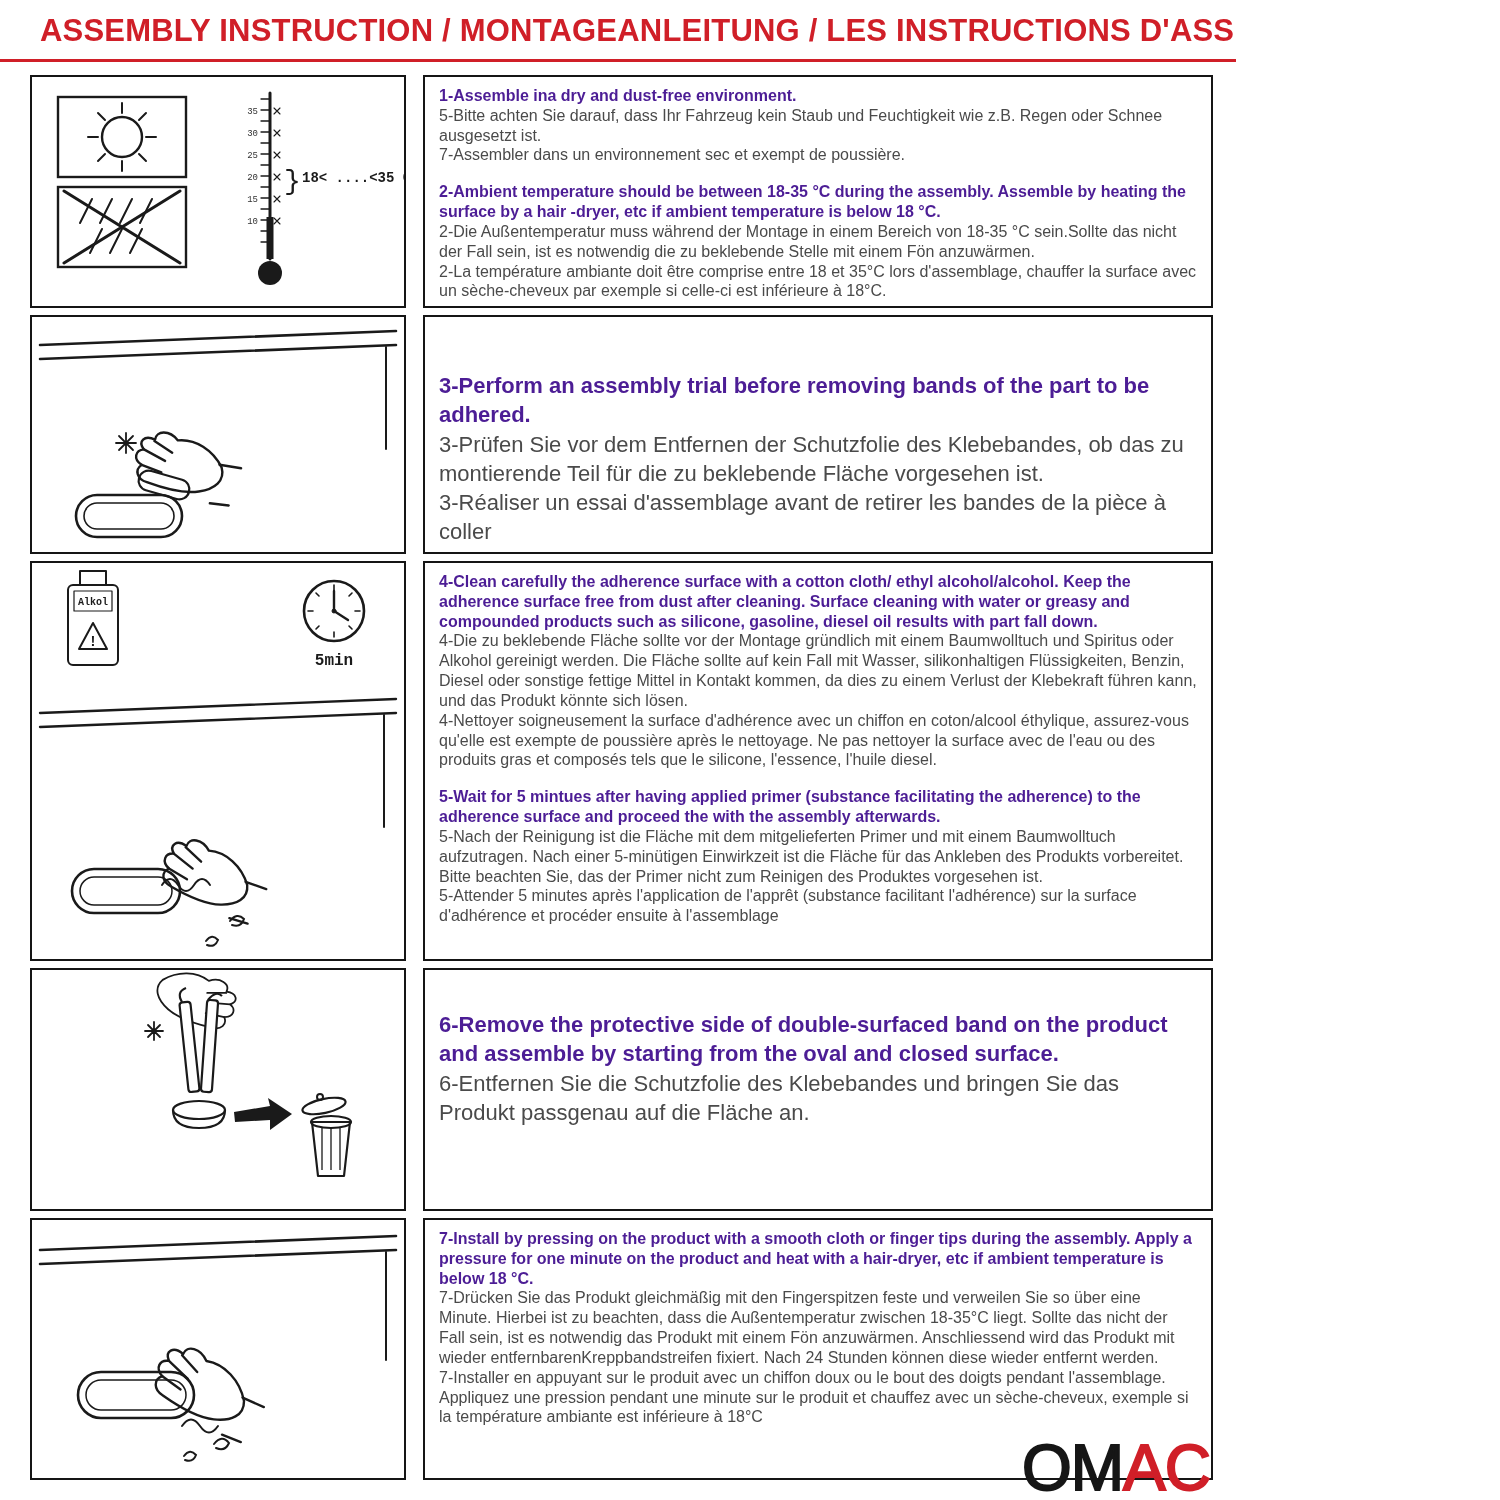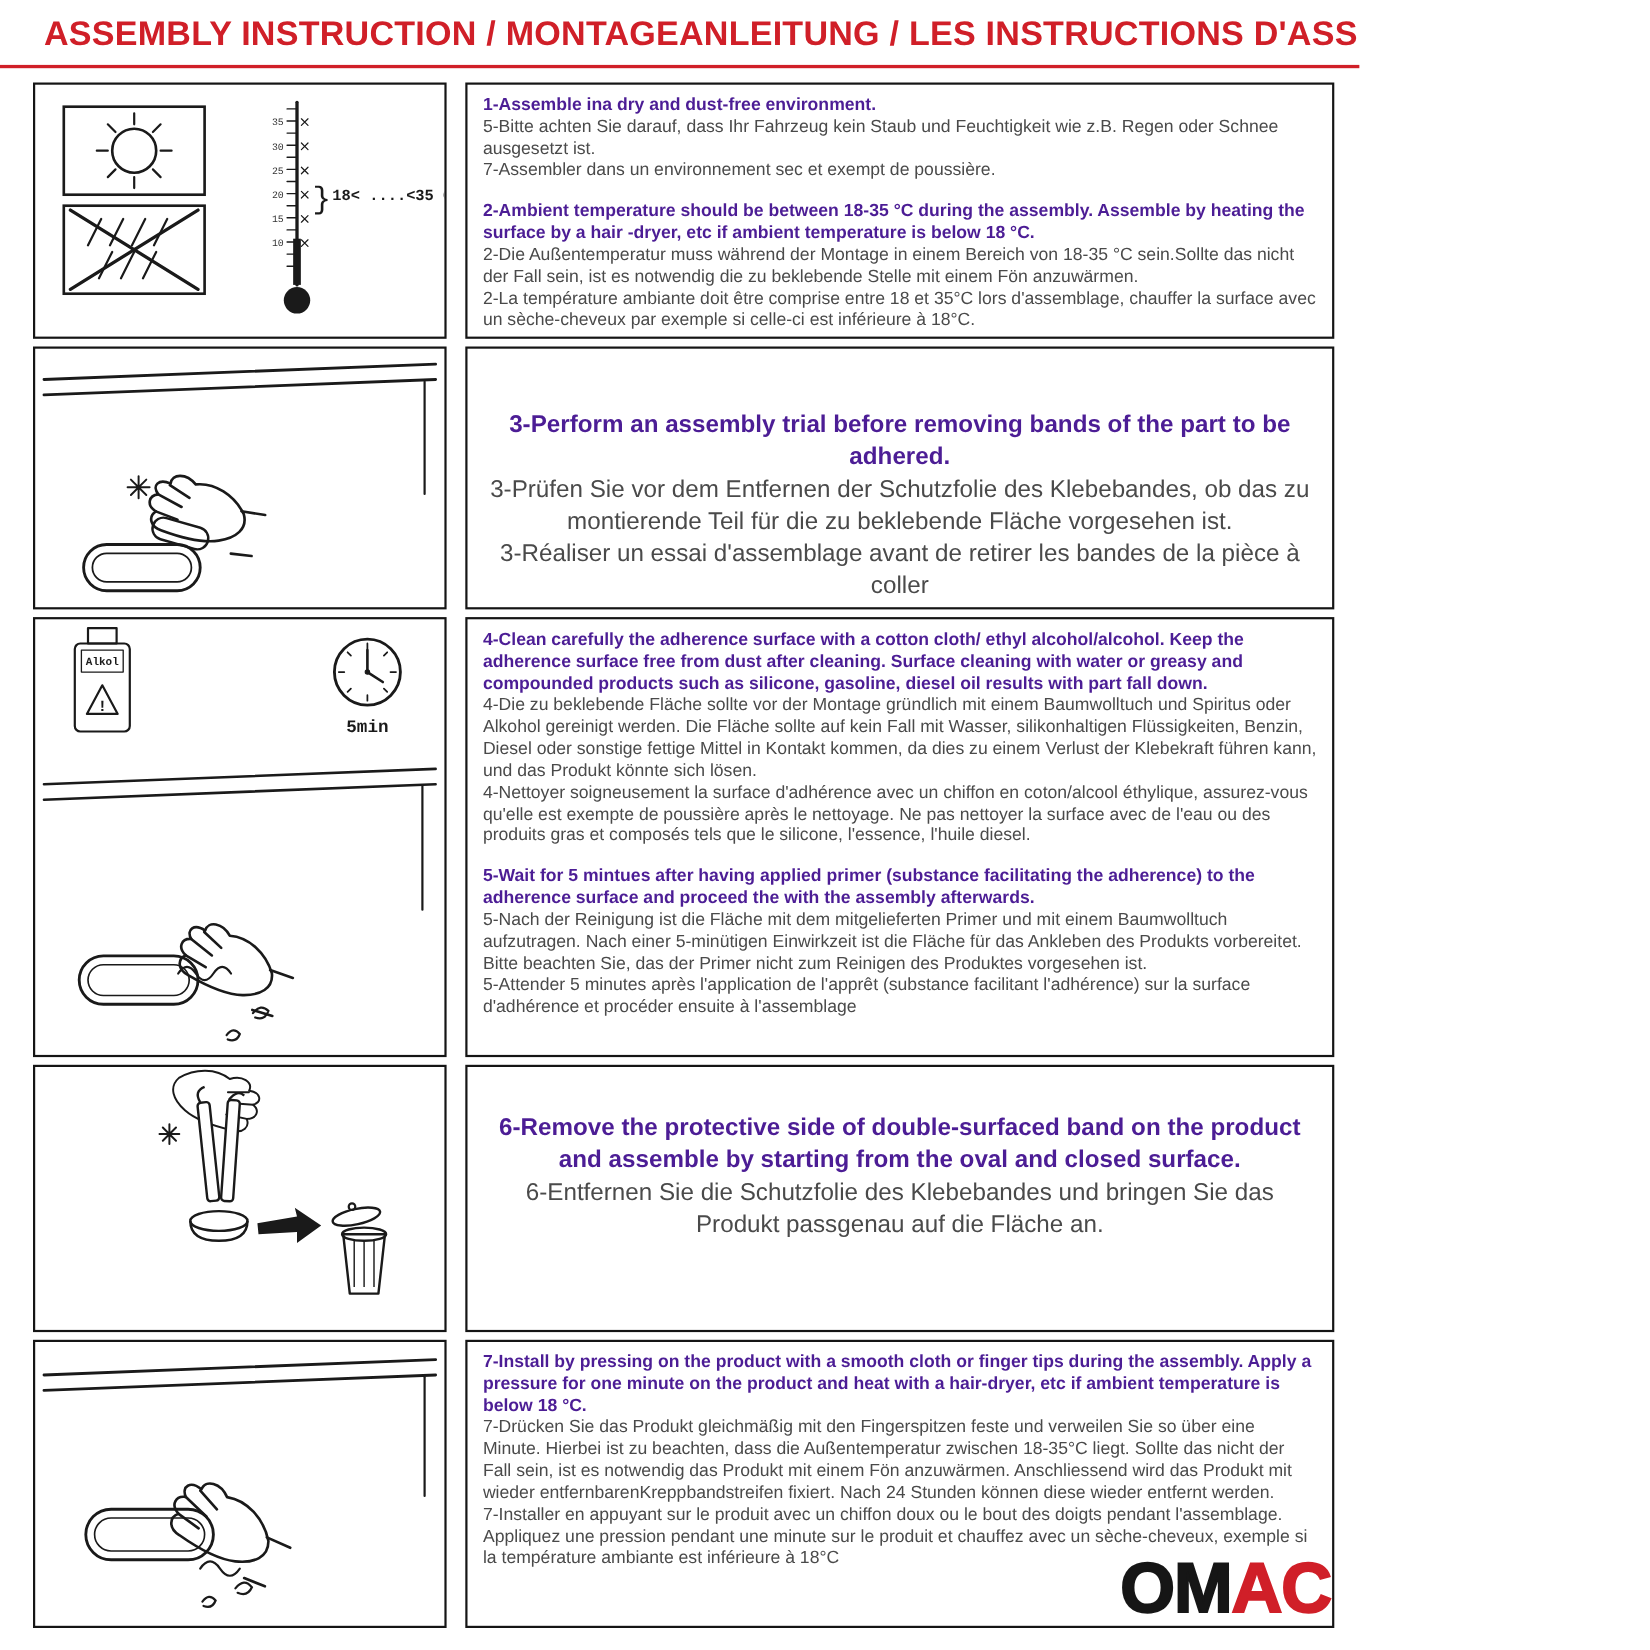--- a/index.html
+++ b/index.html
@@ -9,26 +9,26 @@
   .header h1{margin:0;font-size:31px;font-weight:bold;color:#d01f28;letter-spacing:0.2px;white-space:nowrap;}
   .rule{height:3px;background:#d01f28;margin-top:10px;}
   .rows{padding:13px 23px 0 30px;display:flex;flex-direction:column;gap:7px;}
   .row{display:flex;gap:17px;}
   .fig{width:372px;flex:none;border:2px solid #151515;background:#fff;overflow:hidden;font-family:Liberation Mono, monospace;}
   .fig svg{display:block;width:100%;height:100%;}
   .txt{flex:1;border:2px solid #151515;padding:9px 14px;overflow:hidden;}
   .txt p{margin:0;color:#4a4a4a;}
   .txt p.b{font-weight:bold;color:#4c1d95;}
   .sm p{font-size:16px;line-height:1.24;}
-  .lg p{font-size:22px;line-height:1.33;text-align:center;}
+  .lg p{font-size:22px;line-height:1.33;}
   .gap{margin-top:17px !important;}
   .r1{height:233px}.r2{height:239px}.r3{height:400px}.r4{height:243px}.r5{height:262px}
   .r2 .txt{padding-top:54px;}
   .r4 .txt{padding-top:40px;}
-  .logo{position:absolute;right:26px;bottom:25px;font-size:64px;font-weight:bold;letter-spacing:-1px;line-height:1;white-space:nowrap;}
+  .logo{position:absolute;right:26px;bottom:0;font-size:64px;font-weight:normal;letter-spacing:-1px;line-height:1;white-space:nowrap;}
   .logo .k{color:#161616;-webkit-text-stroke:2px #161616;}
   .logo .r{color:#d01f28;-webkit-text-stroke:2px #d01f28;}
 </style>
 </head>
 <body>
 
 <div class="page">
 
   <div class="header">
     <h1>ASSEMBLY INSTRUCTION / MONTAGEANLEITUNG / LES INSTRUCTIONS D'ASSEMBLAGE</h1>

